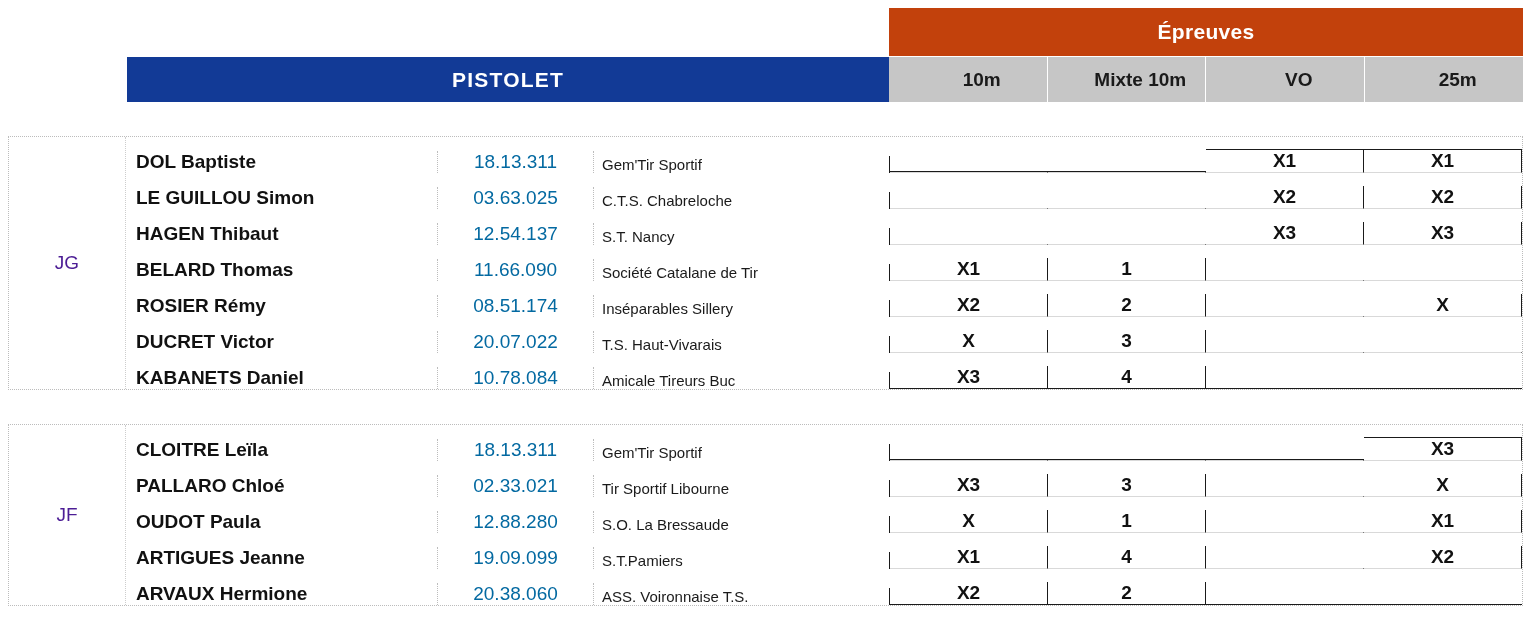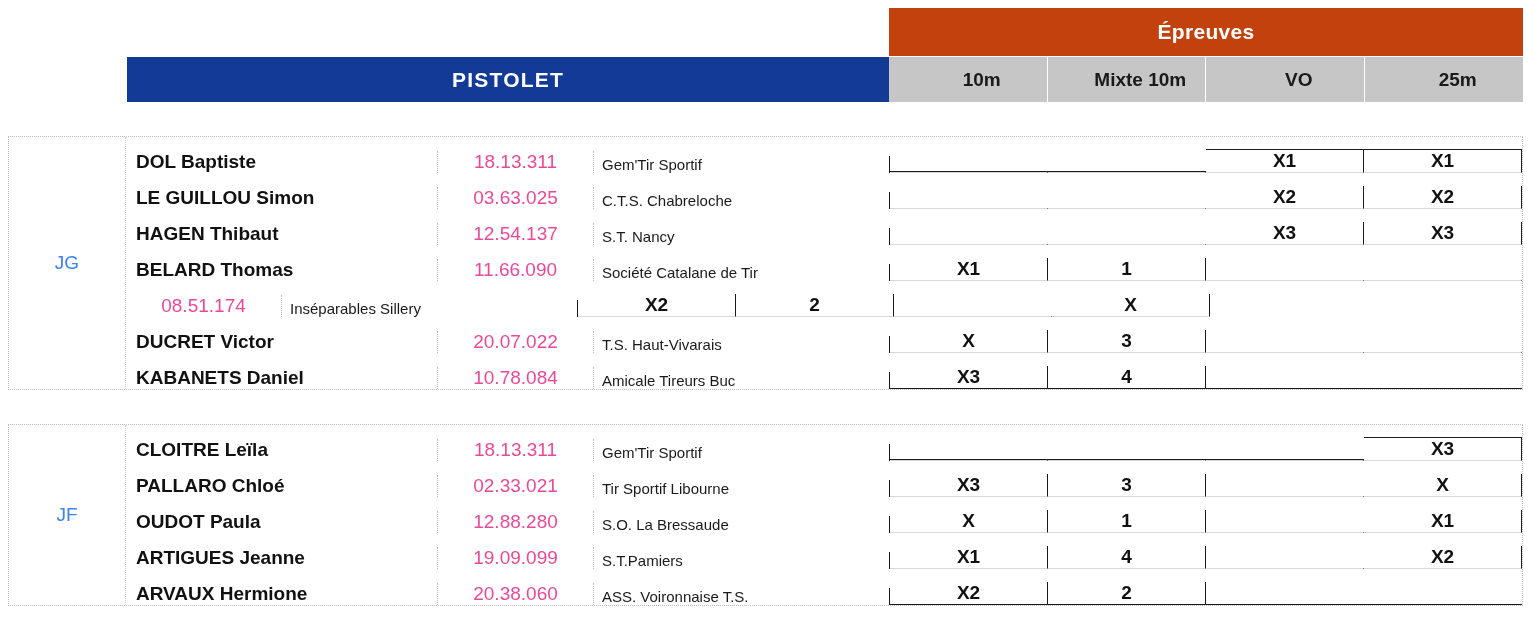--- a/index.html
+++ b/index.html
@@ -102,21 +102,21 @@
     font-size: 19px;
     color: #111111;
     border-right: 1px dotted #bcbcbc;
   }
   .lic-cell {
     width: 156px;
     display: flex;
     align-items: center;
     justify-content: center;
     font-size: 19px;
-    color: #ec4899;
+    color: #0369a1;
     border-right: 1px dotted #bcbcbc;
     margin-top: 8px;
   }
   .club-cell {
     width: 296px;
     display: flex;
     align-items: center;
     padding-left: 8px;
     font-size: 15px;
     color: #1a1a1a;
@@ -138,21 +138,21 @@
   .grow:last-child .ev-cell { border-bottom: 1px solid #1a1a1a; }
 
   
   .group { display: flex; }
   .cat-col {
     width: 119px;
     display: flex;
     align-items: center;
     justify-content: center;
     font-size: 19px;
-    color: #3b82f6;
+    color: #4c1d95;
     border-right: 1px dotted #cdcdcd;
   }
   .rows-col { flex: 1 1 auto; }
   .grow .name-cell { border-left: none; }
 </style>
 </head>
 <body>
 
 <div class="page">
 
@@ -207,20 +207,21 @@
         <div class="name-cell">BELARD Thomas</div>
         <div class="lic-cell">11.66.090</div>
         <div class="club-cell">Société Catalane de Tir</div>
         <div class="ev-cell">X1</div>
         <div class="ev-cell">1</div>
         <div class="ev-cell"></div>
         <div class="ev-cell last"></div>
       </div>
 
       <div class="grow">
+        <div class="name-cell">ROSIER Rémy</div>
         <div class="lic-cell">08.51.174</div>
         <div class="club-cell">Inséparables Sillery</div>
         <div class="ev-cell">X2</div>
         <div class="ev-cell">2</div>
         <div class="ev-cell"></div>
         <div class="ev-cell last">X</div>
       </div>
 
       <div class="grow">
         <div class="name-cell">DUCRET Victor</div>

